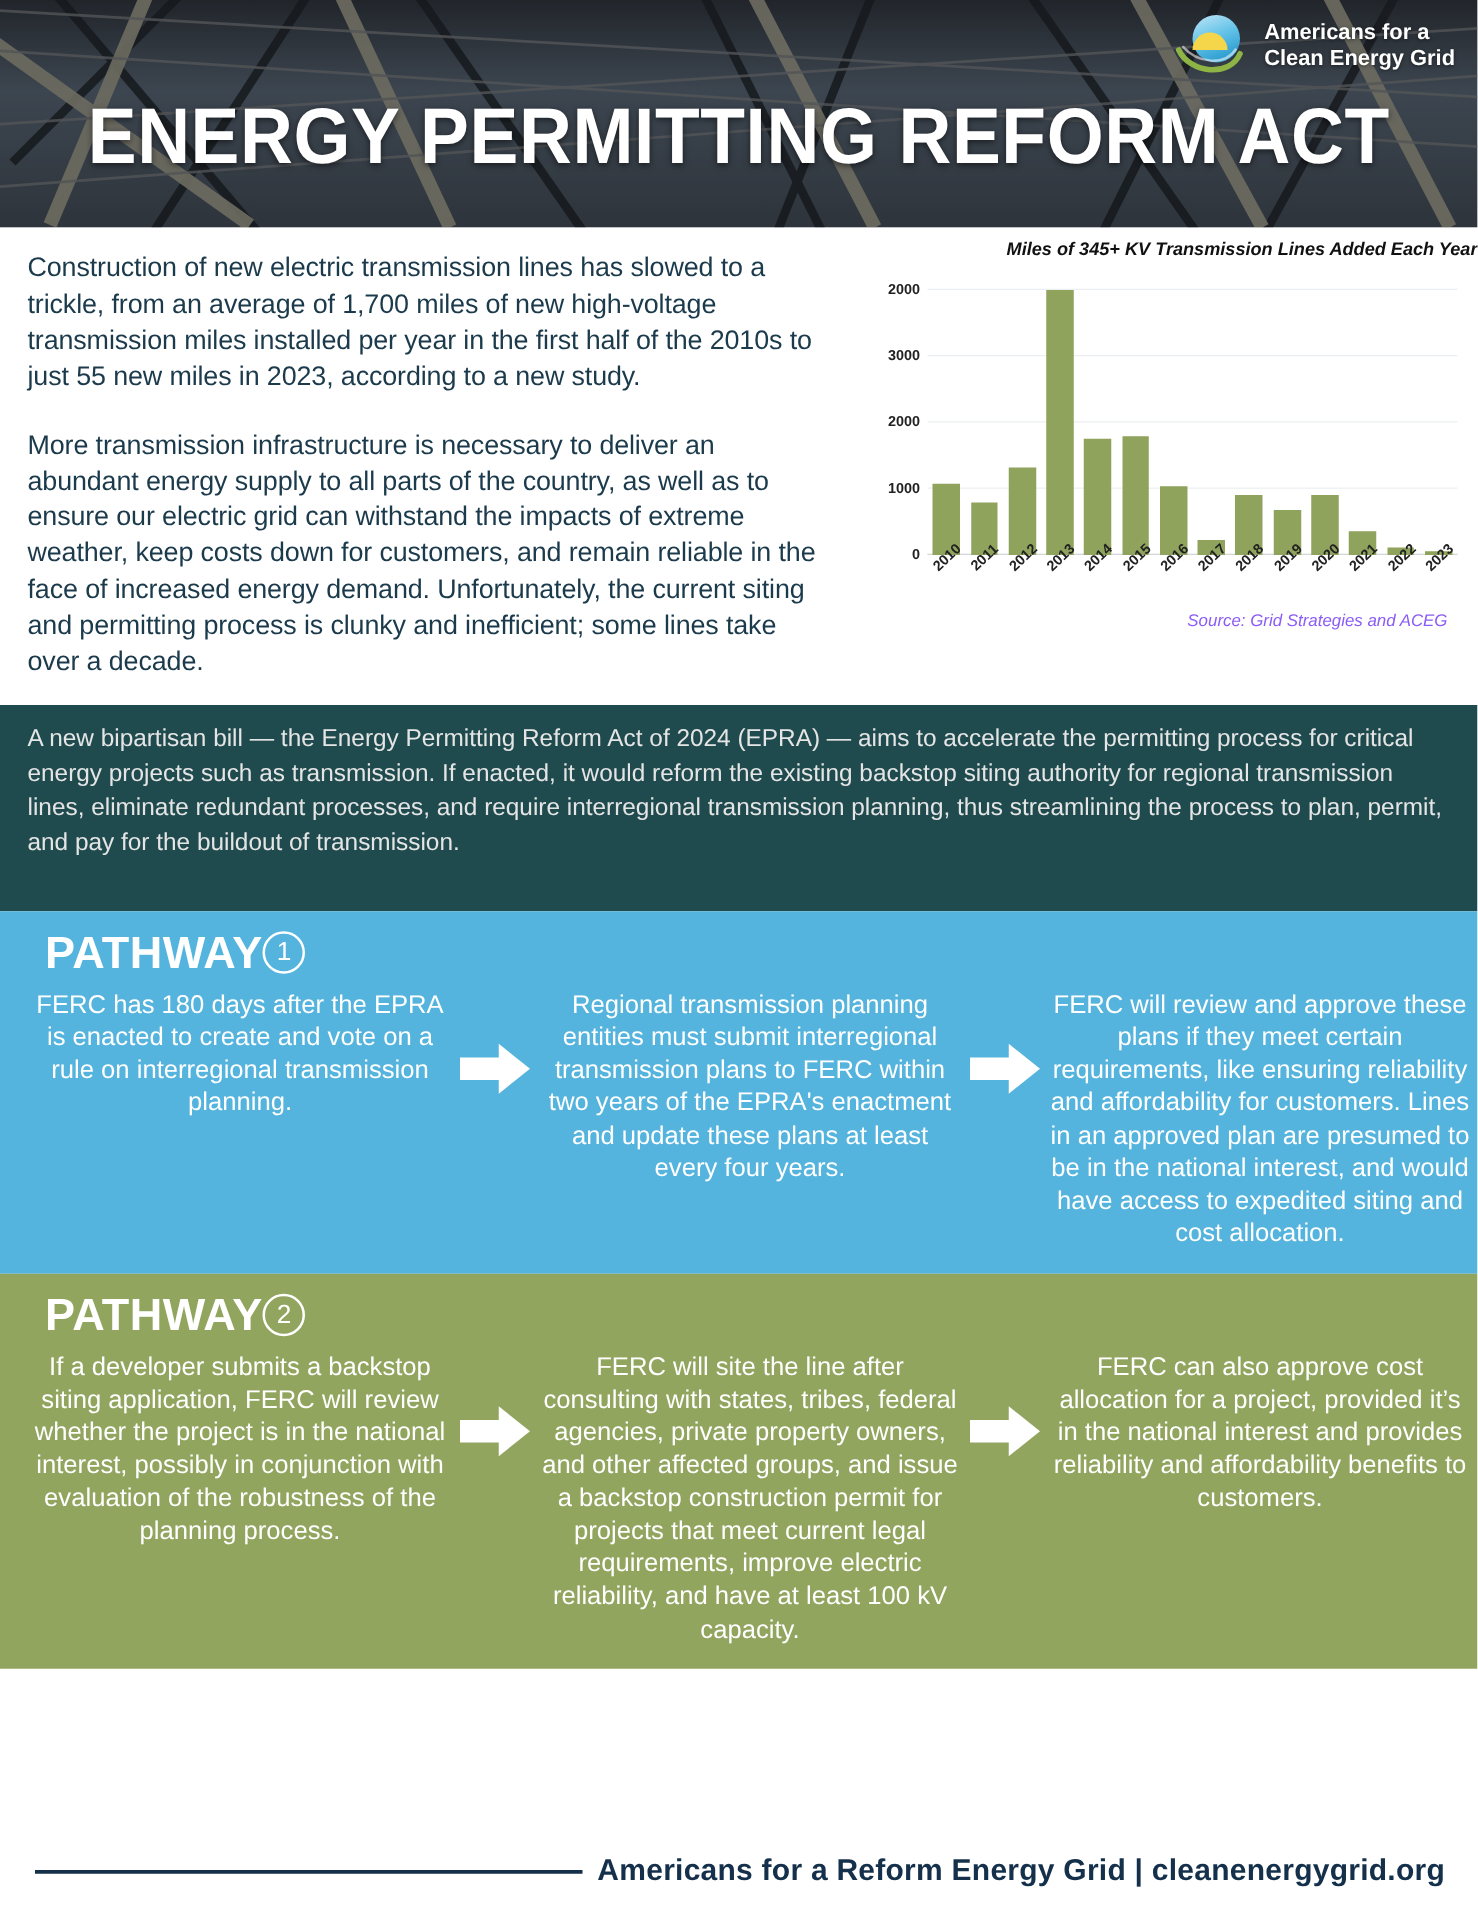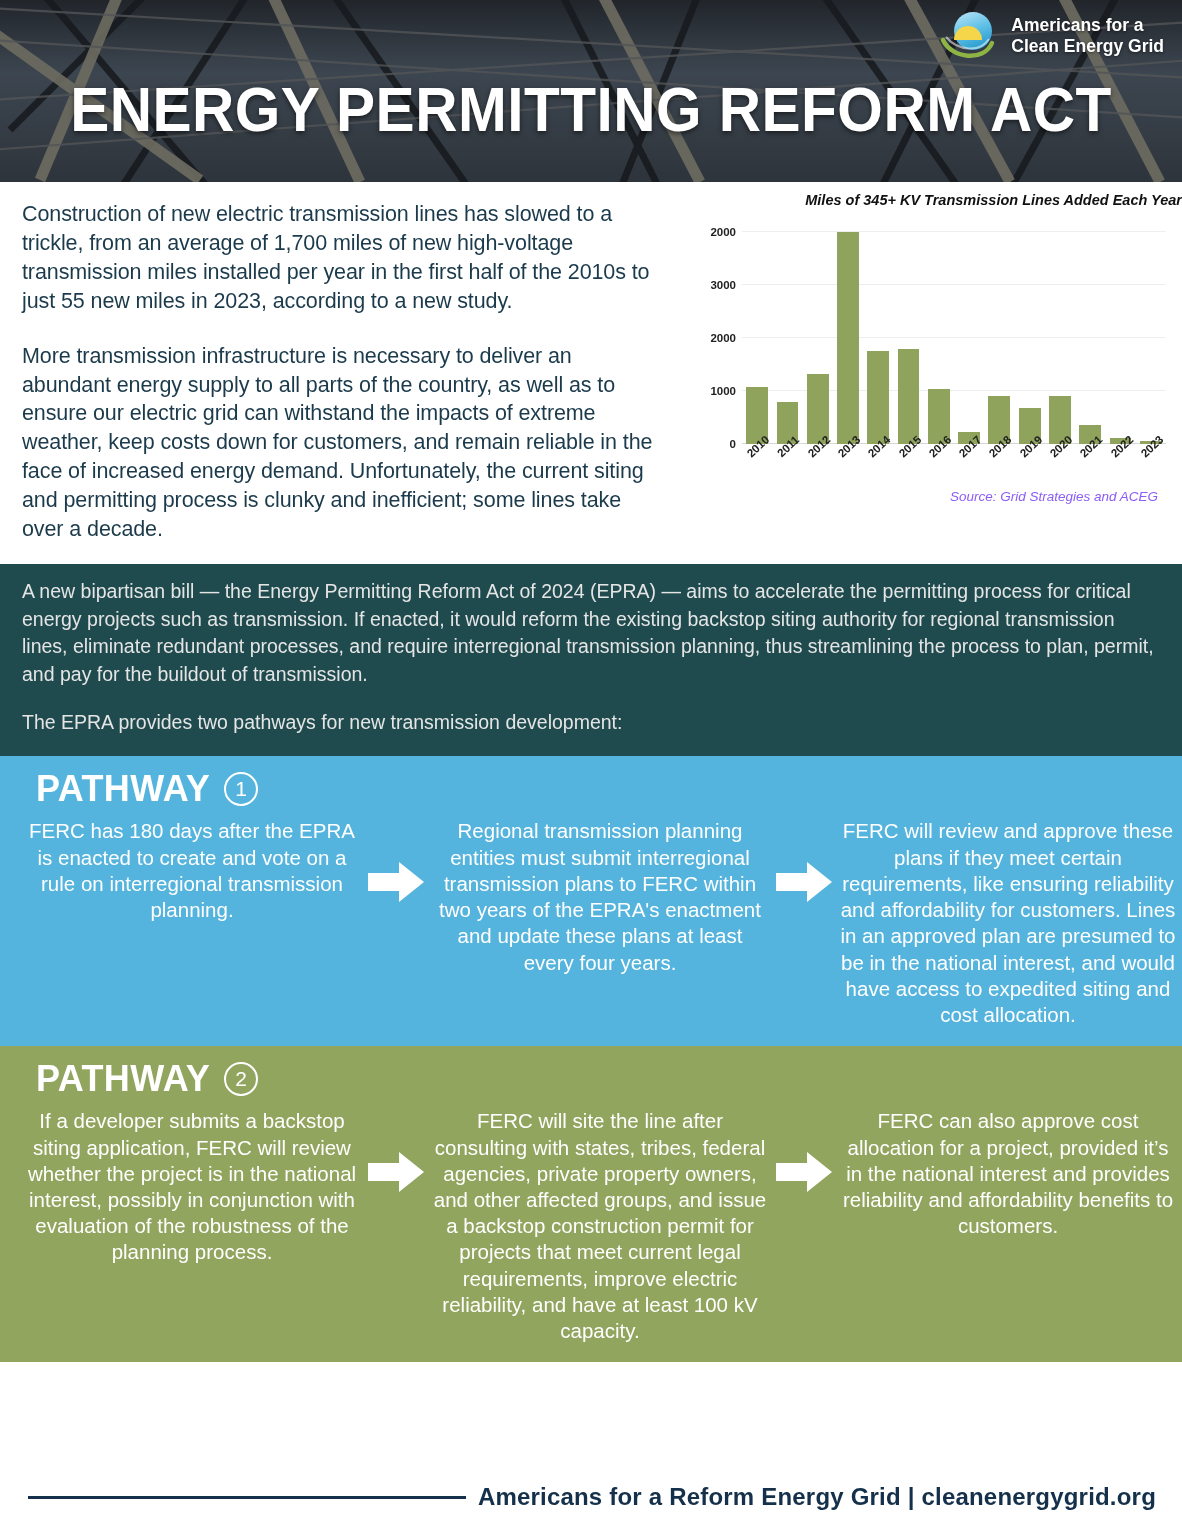--- a/index.html
+++ b/index.html
@@ -104,21 +104,21 @@
   .teal-li {
     font-family: "Liberation Sans Narrow", "Liberation Sans", sans-serif;
     font-size: 19.5px; line-height: 1.42; color:#f2f5f4; padding-left: 8px;
   }
 
   
   .pathway { position:relative; width:1182px; }
   .pw1 { background: #55b4dd; }
   .pw2 { background: #92a55f; }
   .pw-head {
-    display:flex; align-items:center; gap: 14px;
+    display:flex; align-items:center; 
     padding: 12px 0 6px 36px;
   }
   .pw-head h2 {
     color:#fff; font-size: 36px; font-weight:bold; letter-spacing:0.4px;
     font-family: "Liberation Sans", sans-serif;
   }
   .circle-num {
     width: 34px; height: 34px; border-radius:50%;
     border: 2.5px solid #fff; color:#fff;
     display:flex; align-items:center; justify-content:center;
@@ -337,21 +337,20 @@
             </div>
           </div>
         <div class="chart-source">Source: Grid Strategies and ACEG</div>
       </div>
     </div>
   </div>
 
   <div class="teal">
     <div class="teal-p">A new bipartisan bill — the Energy Permitting Reform Act of 2024 (EPRA) — aims to accelerate the permitting process for critical energy projects such as transmission. If enacted, it would reform the existing backstop siting authority for regional transmission lines, eliminate redundant processes, and require interregional transmission planning, thus streamlining the process to plan, permit, and pay for the buildout of transmission.</div>
     <div class="teal-gap"></div>
-    <div class="teal-p">The EPRA provides two pathways for new transmission development:</div>
   </div>
 
   <div class="pathway pw1">
     <div class="pw-head">
       <h2>PATHWAY</h2>
       <span class="circle-num">1</span>
     </div>
     <div class="pw-cols">
       <div class="pw-col">FERC has 180 days after the EPRA is enacted to create and vote on a rule on interregional transmission planning.</div>
       <div class="arrow-cell">

